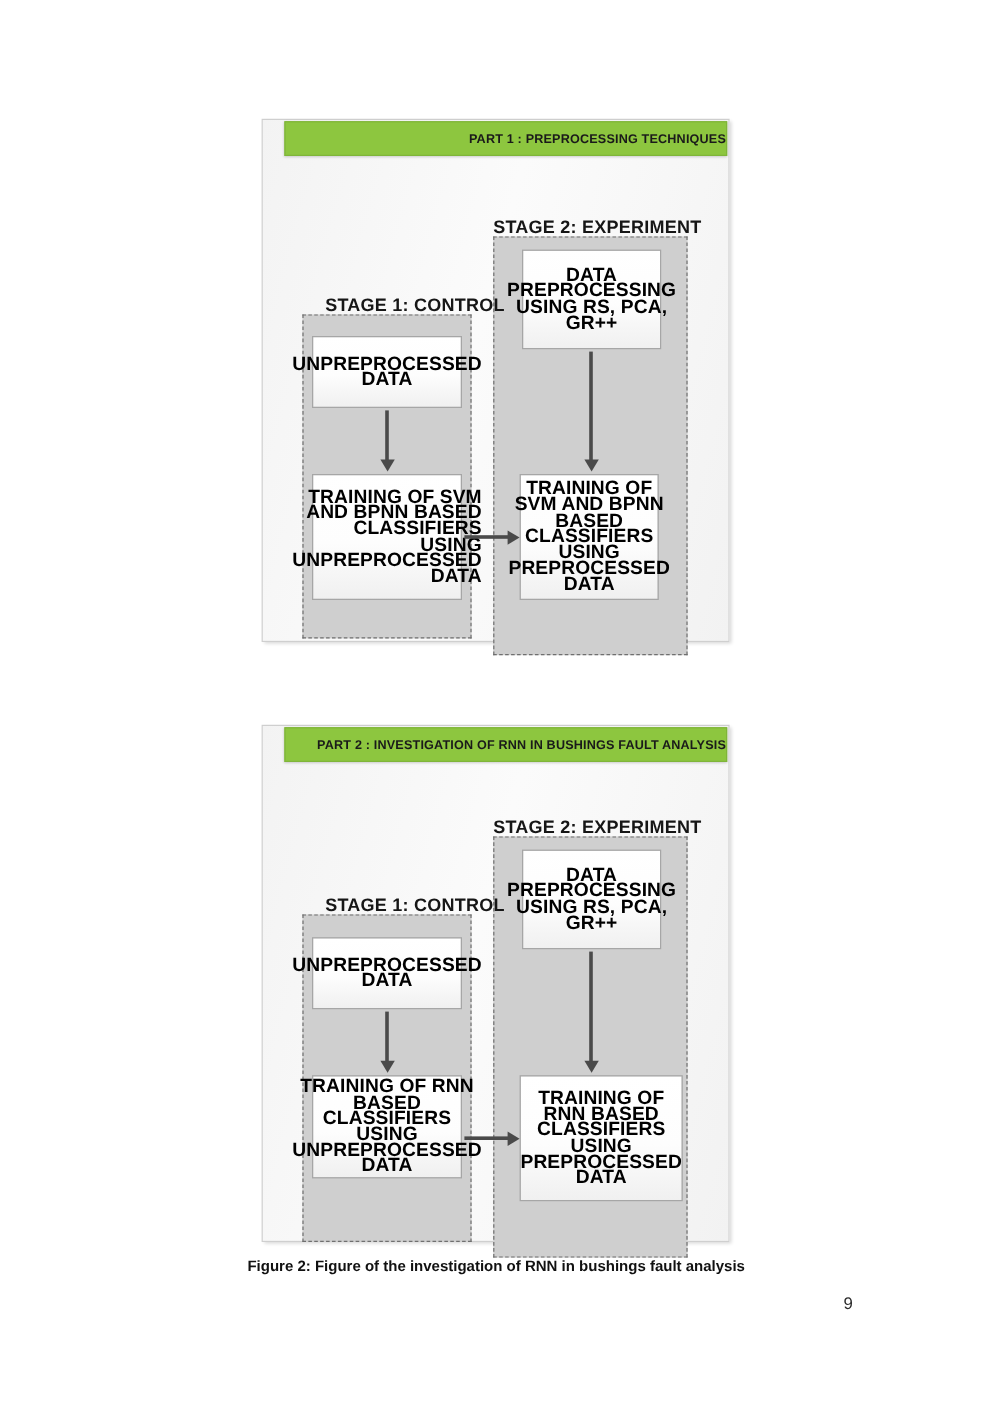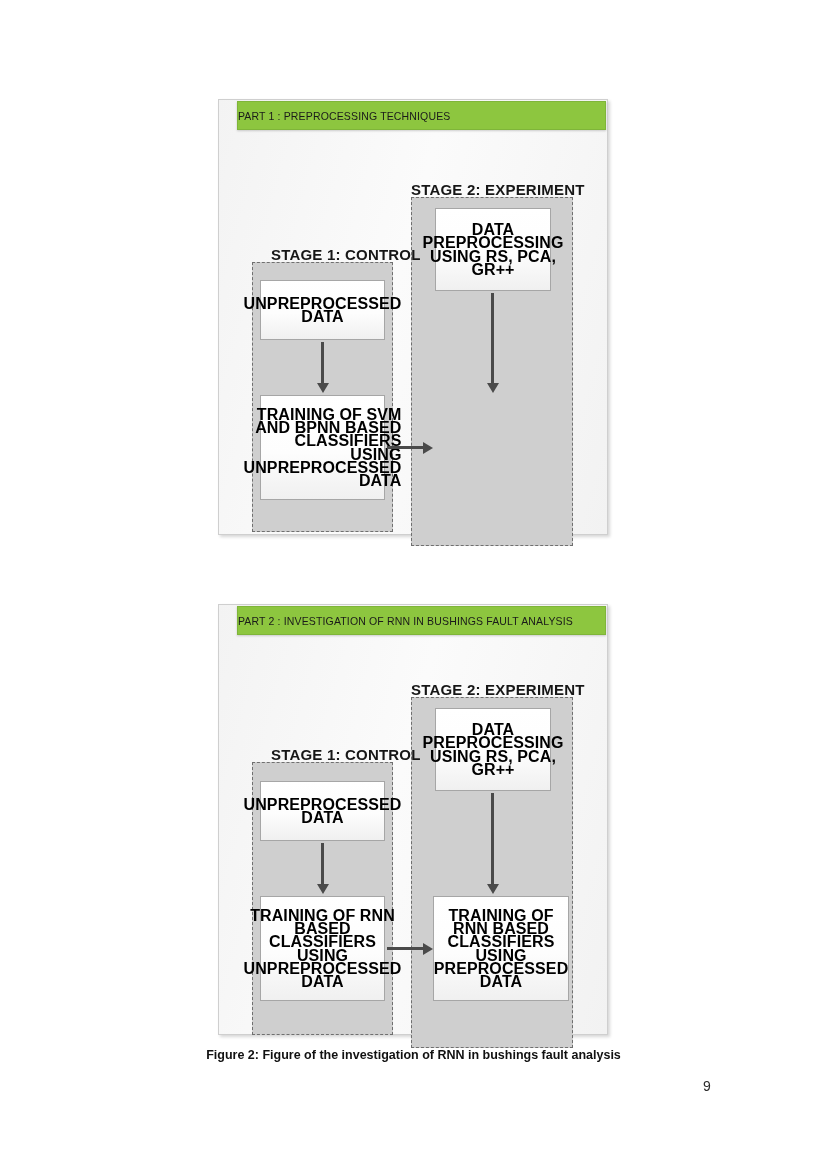--- a/index.html
+++ b/index.html
@@ -35,23 +35,23 @@
     box-sizing: border-box;
     box-shadow: 2px 2px 3px rgba(0,0,0,0.16);
   }
 
   .part-header {
     height: 29px;
     line-height: 29px;
     background: #8dc63f;
     border: 1px solid #7fb539;
     box-sizing: border-box;
-    text-align: left;
+    text-align: right;
     font-size: 10.5px;
-    font-weight: normal;
+    font-weight: bold;
     letter-spacing: 0.15px;
     color: #1a1a1a;
     margin: 1px 1px 0 18px;
     box-shadow: 0 1px 2px rgba(0,0,0,0.18);
   }
 
   .diagram-body {
     position: relative;
     height: 100%;
   }
@@ -170,20 +170,21 @@
         <div class="node" style="left:41px; top:150px; width:125px; height:60px;">UNPREPROCESSED DATA</div>
 
         <div class="arrow-v" style="left:102px; top:212px; height:42px;"></div>
 
         <div class="node" style="left:41px; top:265px; width:125px; height:105px;text-align:right;">TRAINING OF SVM AND BPNN BASED CLASSIFIERS USING UNPREPROCESSED DATA</div>
 
         <div class="node" style="left:216px; top:78px; width:116px; height:83px;">DATA PREPROCESSING USING RS, PCA, GR++</div>
 
         <div class="arrow-v" style="left:272px; top:163px; height:91px;"></div>
 
+        <div class="node" style="left:214px; top:265px; width:116px; height:105px;">TRAINING OF SVM AND BPNN BASED CLASSIFIERS USING PREPROCESSED DATA</div>
 
         <div class="arrow-h" style="left:168px; top:316px; width:37px;"></div>
 
       </div>
     </div>
   </div>
 
 
   <div class="figure-block" style="left:218px; top:604px;">
 
@@ -198,21 +199,21 @@
         <div class="stage-box" style="left:192px; top:62px; width:162px; height:351px;"></div>
 
         <div class="stage-label" style="left:52px; top:111px;">STAGE 1: CONTROL</div>
 
         <div class="stage-box" style="left:33px; top:127px; width:141px; height:273px;"></div>
 
         <div class="node" style="left:41px; top:146px; width:125px; height:60px;">UNPREPROCESSED DATA</div>
 
         <div class="arrow-v" style="left:102px; top:208px; height:42px;"></div>
 
-        <div class="node" style="left:41px; top:261px; width:125px; height:105px;">TRAINING OF RNN BASED CLASSIFIERS USING UNPREPROCESSED DATA</div>
+        <div class="node" style="left:41px; top:261px; width:125px; height:86px;">TRAINING OF RNN BASED CLASSIFIERS USING UNPREPROCESSED DATA</div>
 
         <div class="node" style="left:216px; top:73px; width:116px; height:83px;">DATA PREPROCESSING USING RS, PCA, GR++</div>
 
         <div class="arrow-v" style="left:272px; top:158px; height:92px;"></div>
 
         <div class="node" style="left:214px; top:261px; width:136px; height:105px;">TRAINING OF RNN BASED CLASSIFIERS USING PREPROCESSED DATA</div>
 
         <div class="arrow-h" style="left:168px; top:312px; width:37px;"></div>
 
       </div>

